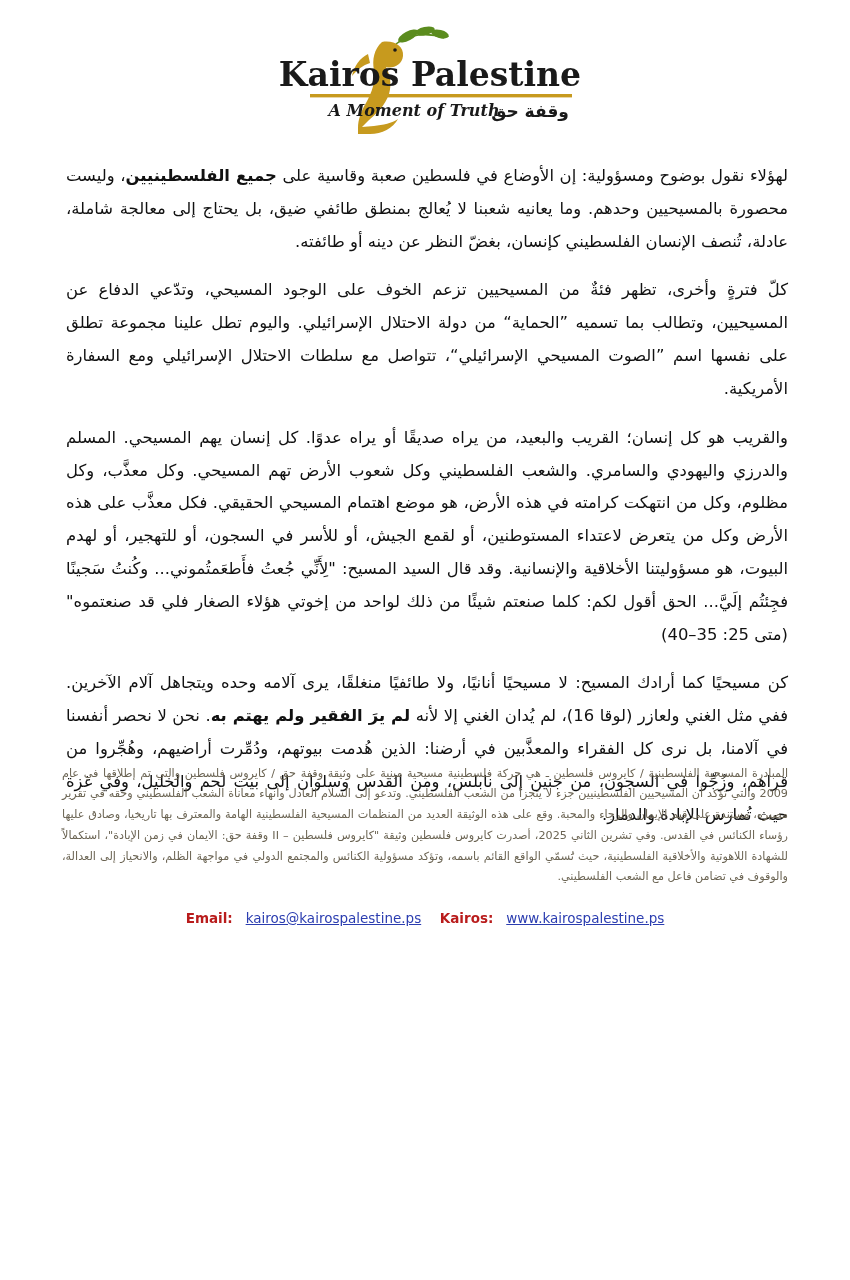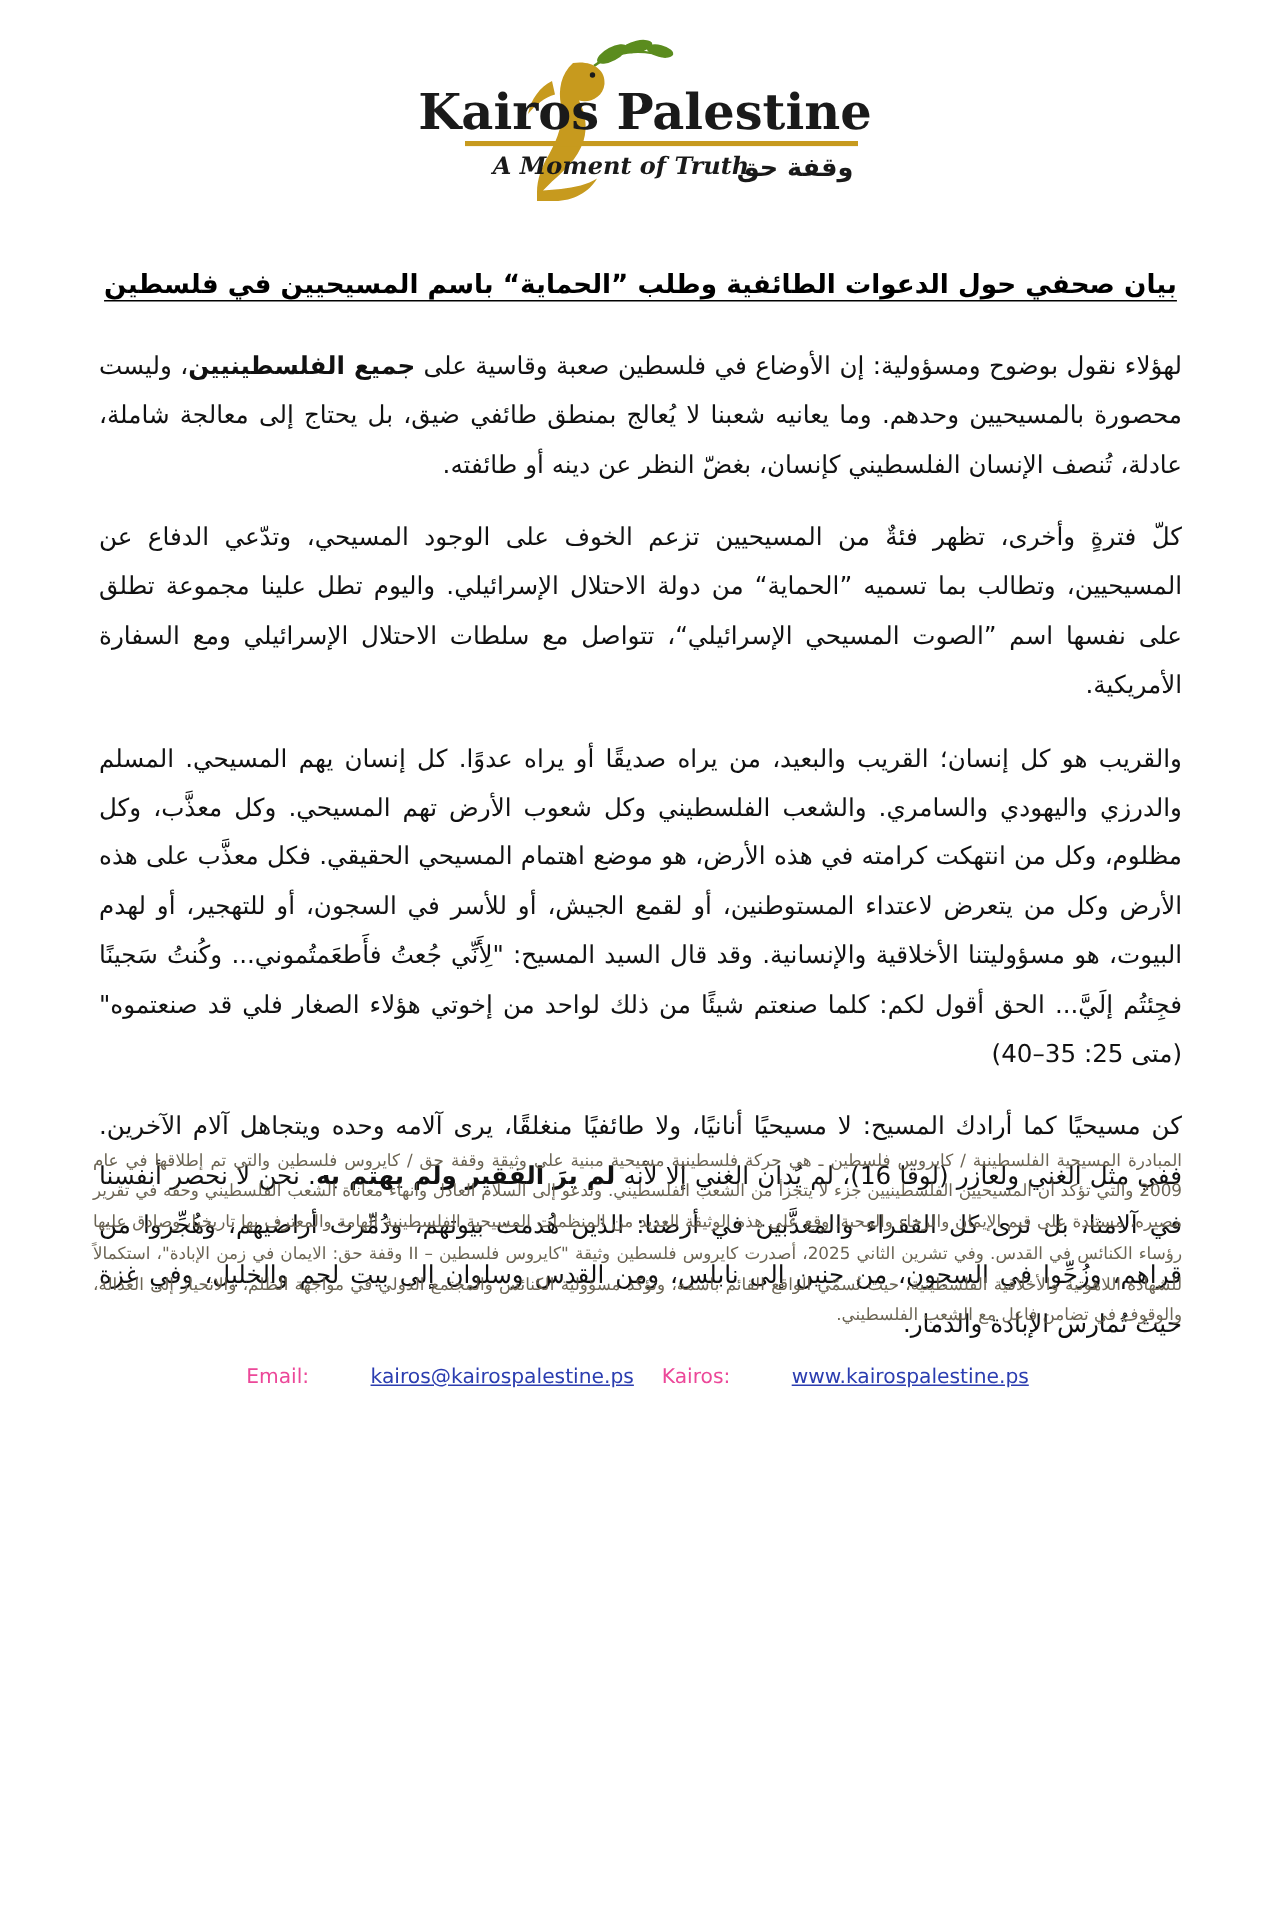--- a/index.html
+++ b/index.html
@@ -102,23 +102,22 @@
     right: 0;
     bottom: 14px;
     text-align: center;
     direction: ltr;
     font-size: 13.5px;
     color: #6b6453;
   }
   .footer-contact a {
     color: #2b3db0;
     text-decoration: underline;
-    margin-left: 28px;
   }
-  .footer-contact .lbl { color:#ec4899; }
+  .footer-contact .lbl { color:#b91c1c;font-weight:bold; }
   .sep { display:inline-block; width:10px; }
 </style>
 </head>
 <body>
 
 <div class="page">
 
   <div class="logo-block">
     <div class="logo-svg-wrap">
       <svg viewBox="0 0 330 112" xmlns="http://www.w3.org/2000/svg" aria-hidden="true">
@@ -142,21 +141,20 @@
         <text x="168" y="62" text-anchor="middle" font-family="'DejaVu Serif','Liberation Serif',serif" font-size="33" font-weight="bold" fill="#1a1a1a">Kairos Palestine</text>
 
         <rect x="48" y="70" width="262" height="3.4" fill="#c79a1e"></rect>
 
         <text x="152" y="92" text-anchor="middle" font-family="'DejaVu Serif','Liberation Serif',serif" font-size="16" font-style="italic" font-weight="bold" fill="#1a1a1a">A Moment of Truth</text>
         <text x="268" y="93" text-anchor="middle" font-family="'DejaVu Sans','Liberation Sans',sans-serif" font-size="17" font-weight="bold" fill="#1a1a1a">وقفة حق</text>
       </svg>
     </div>
   </div>
 
-  <div class="title">بيان صحفي حول الدعوات الطائفية وطلب ”الحماية“ باسم المسيحيين في فلسطين</div>
 
 
   <div class="body-text">
     <p class="para"><span>لهؤلاء نقول بوضوح ومسؤولية: إن الأوضاع في فلسطين صعبة وقاسية على </span><b>جميع الفلسطينيين</b><span>، وليست محصورة بالمسيحيين وحدهم. وما يعانيه شعبنا لا يُعالج بمنطق طائفي ضيق، بل يحتاج إلى معالجة شاملة، عادلة، تُنصف الإنسان الفلسطيني كإنسان، بغضّ النظر عن دينه أو طائفته.</span></p>
     <p class="para"><span>كلّ فترةٍ وأخرى، تظهر فئةٌ من المسيحيين تزعم الخوف على الوجود المسيحي، وتدّعي الدفاع عن المسيحيين، وتطالب بما تسميه ”الحماية“ من دولة الاحتلال الإسرائيلي. واليوم تطل علينا مجموعة تطلق على نفسها اسم ”الصوت المسيحي الإسرائيلي“، تتواصل مع سلطات الاحتلال الإسرائيلي ومع السفارة الأمريكية.</span></p>
     <p class="para"><span>والقريب هو كل إنسان؛ القريب والبعيد، من يراه صديقًا أو يراه عدوًا. كل إنسان يهم المسيحي. المسلم والدرزي واليهودي والسامري. والشعب الفلسطيني وكل شعوب الأرض تهم المسيحي. وكل معذَّب، وكل مظلوم، وكل من انتهكت كرامته في هذه الأرض، هو موضع اهتمام المسيحي الحقيقي. فكل معذَّب على هذه الأرض وكل من يتعرض لاعتداء المستوطنين، أو لقمع الجيش، أو للأسر في السجون، أو للتهجير، أو لهدم البيوت، هو مسؤوليتنا الأخلاقية والإنسانية. وقد قال السيد المسيح: "لِأَنِّي جُعتُ فأَطعَمتُموني... وكُنتُ سَجينًا فجِئتُم إلَيَّ... الحق أقول لكم: كلما صنعتم شيئًا من ذلك لواحد من إخوتي هؤلاء الصغار فلي قد صنعتموه" (متى 25: 35–40)</span></p>
     <p class="para"><span>كن مسيحيًا كما أرادك المسيح: لا مسيحيًا أنانيًا، ولا طائفيًا منغلقًا، يرى آلامه وحده ويتجاهل آلام الآخرين. ففي مثل الغني ولعازر (لوقا 16)، لم يُدان الغني إلا لأنه </span><b>لم يرَ الفقير ولم يهتم به</b><span>. نحن لا نحصر أنفسنا في آلامنا، بل نرى كل الفقراء والمعذَّبين في أرضنا: الذين هُدمت بيوتهم، ودُمِّرت أراضيهم، وهُجِّروا من قراهم، وزُجِّوا في السجون، من جنين إلى نابلس، ومن القدس وسلوان إلى بيت لحم والخليل، وفي غزة حيث تُمارس الإبادة والدمار.</span></p>
   </div>
 
   <div class="footer">

